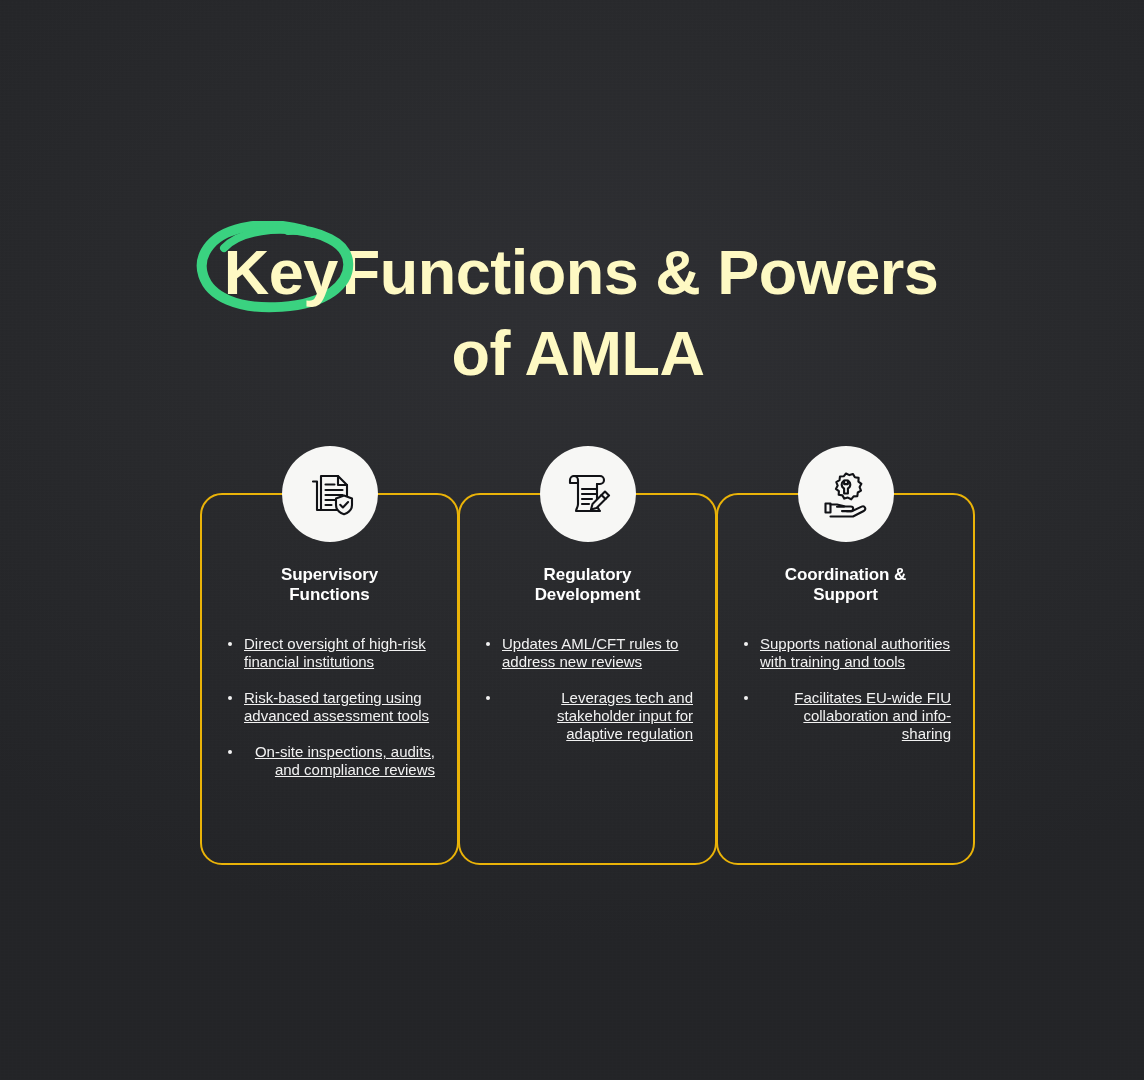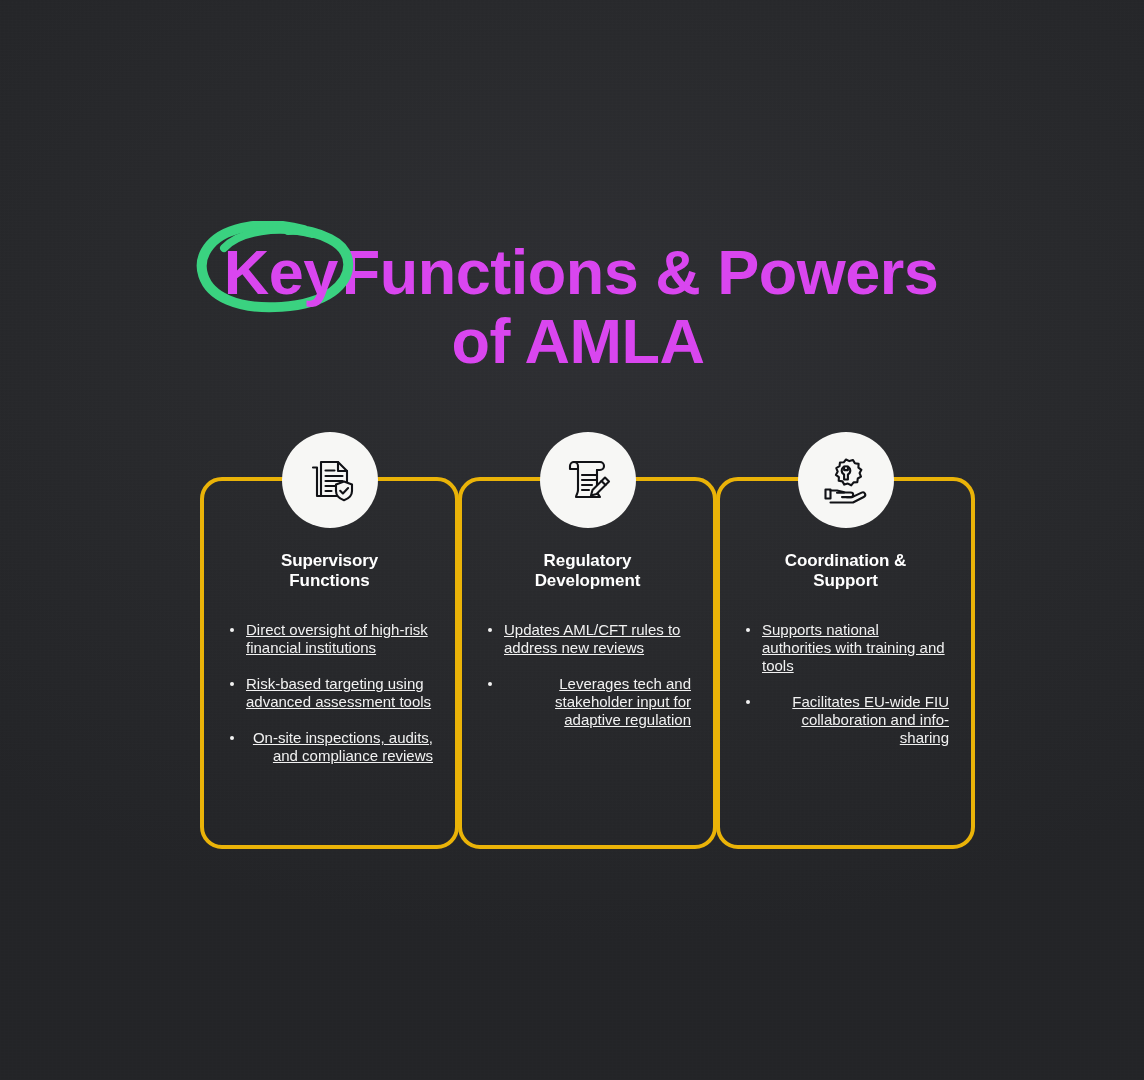--- a/index.html
+++ b/index.html
@@ -35,29 +35,29 @@
   .stage { position:relative; width:1144px; height:1080px; }
 
   
   .title-block {
     position:absolute;
     left:0; right:0;
     top:238px;
     text-align:center;
   }
   .title-line {
-    color:#d946ef;
+    color:#fef9c3;
     font-size:63px;
     font-weight:700;
     line-height:68px;
     letter-spacing:-0.5px;
     white-space:nowrap;
     padding-left:12px;
   }
-  .title-line-2 { margin-top:1px; }
+  .title-line-2 { margin-top:13px; }
 
   .highlight-wrap {
     position:relative;
     display:inline-block;
     padding:0 4px 0 6px;
   }
   .scribble {
     position:absolute;
     left:-22px;
     top:-17px;
@@ -70,24 +70,24 @@
   
   .cards {
     position:absolute;
     left:200px;
     top:477px;
     width:760px;
     height:372px;
   }
   .card {
     position:absolute;
-    top:0;
+    top:16px;
     width:259px;
     height:372px;
-    border:4px solid #eab308;
+    border:2px solid #eab308;
     border-radius:22px;
     padding:70px 22px 16px 22px;
   }
   .card-1 { left:0px; }
   .card-2 { left:258px; }
   .card-3 { left:516px; }
 
   .icon-badge {
     position:absolute;
     top:-49px;

